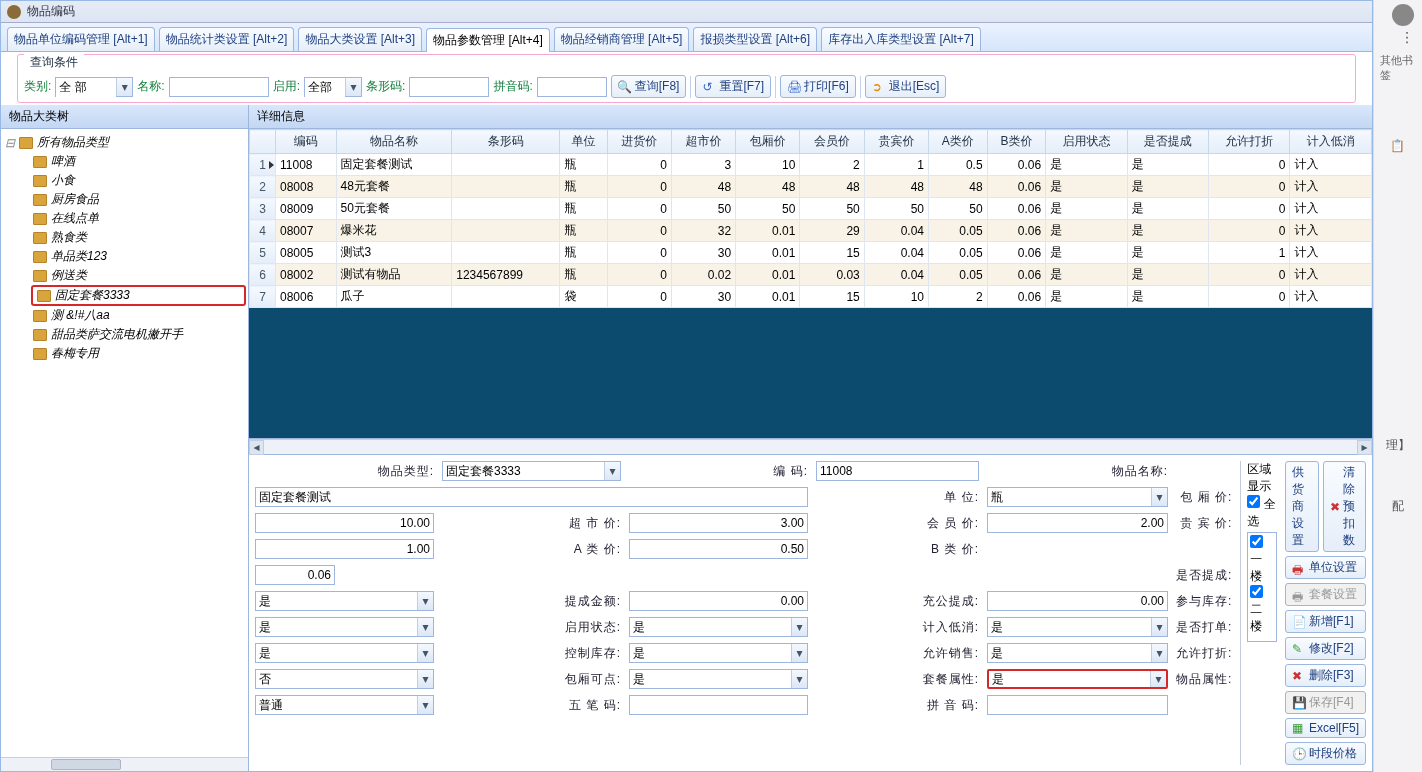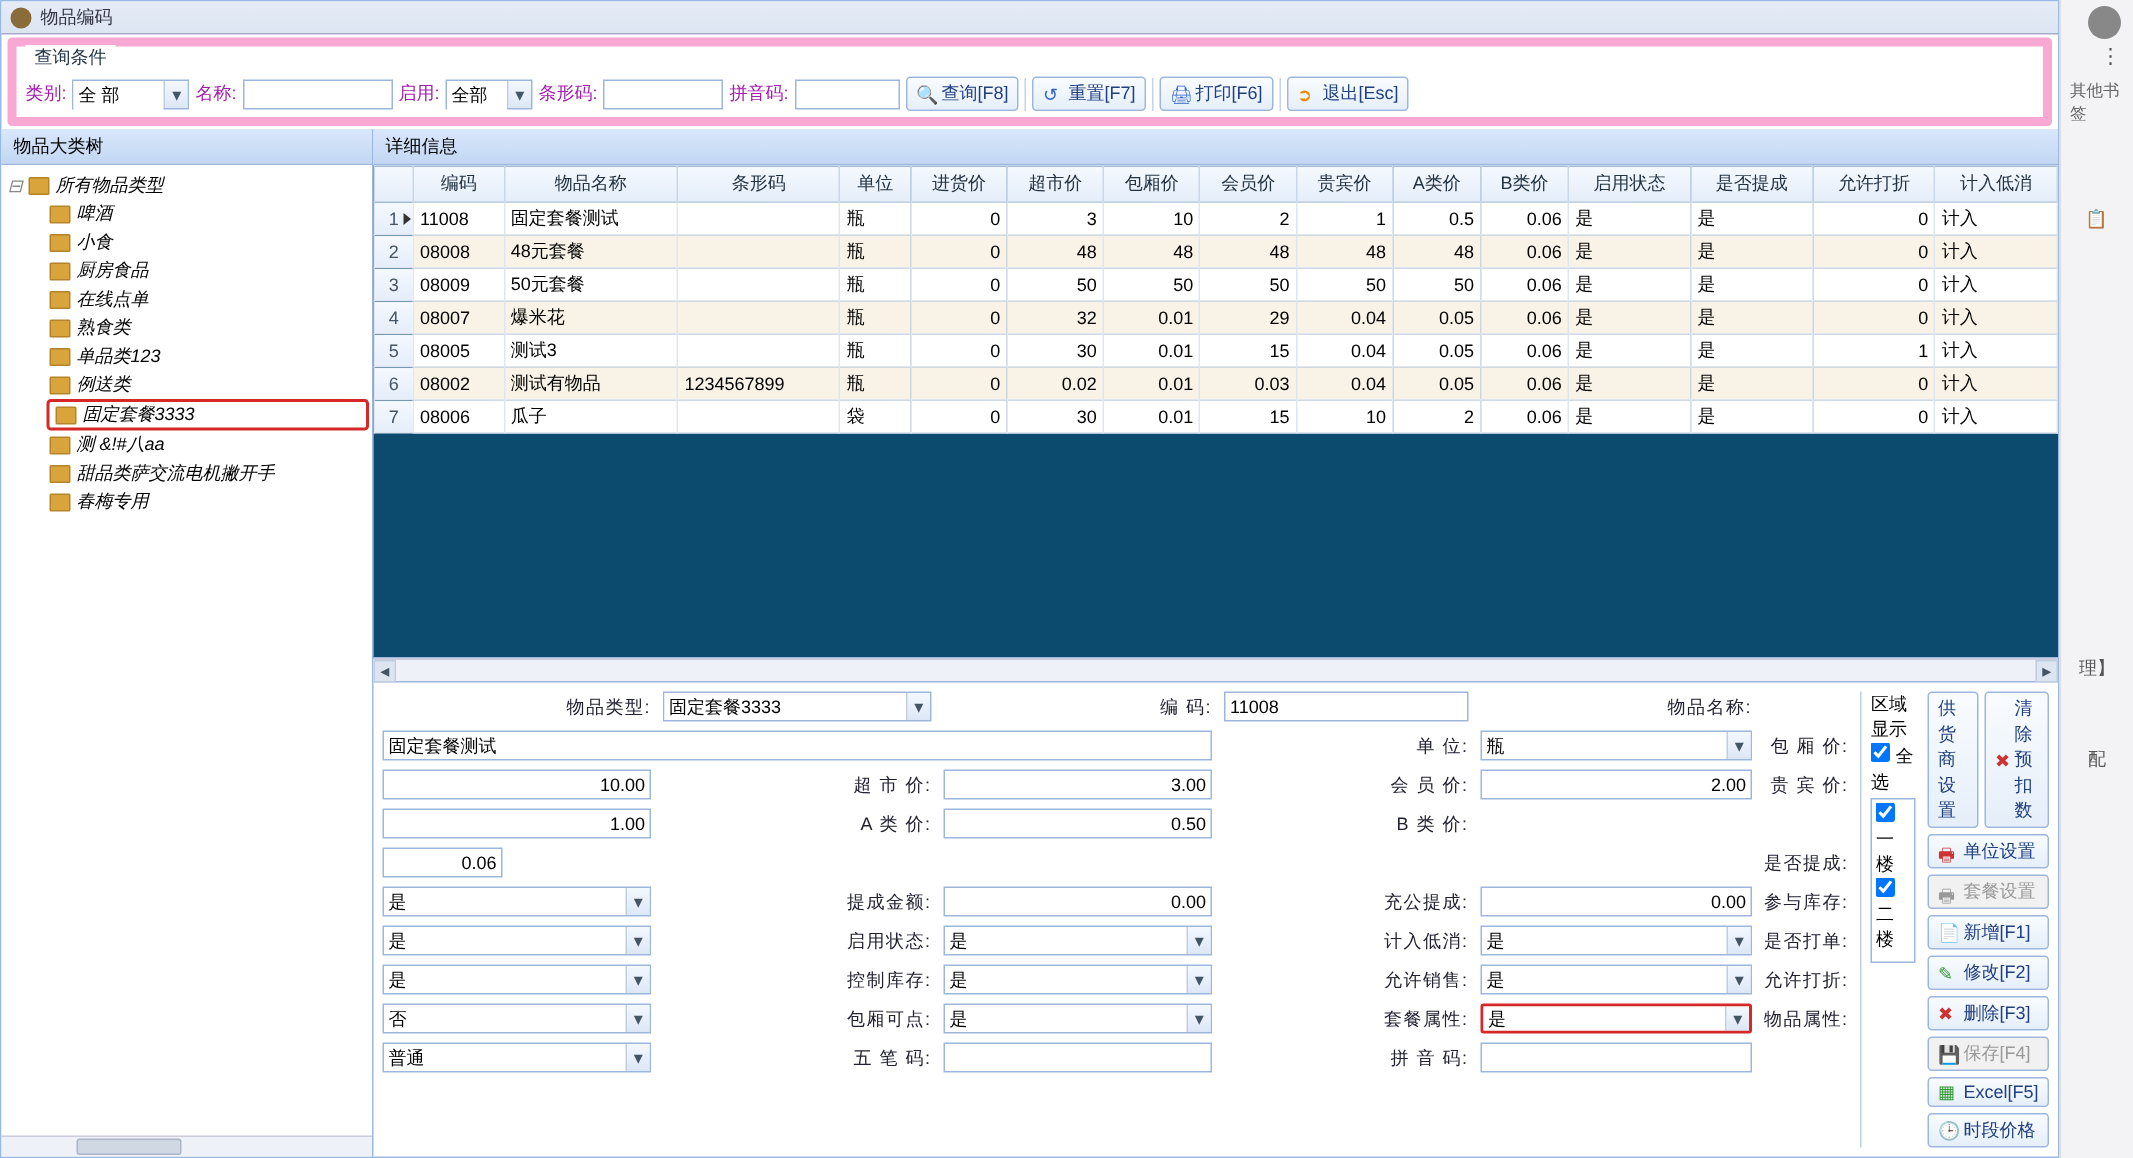--- a/index.html
+++ b/index.html
@@ -13,24 +13,24 @@
 .titlebar { background: linear-gradient(#e6ecf6,#dce5f2); border-bottom: 1px solid #aac; padding: 2px 6px; display: flex; align-items: center; }
 .titlebar .app-icon { width: 14px; height: 14px; background: #8a6b3a; border-radius: 50%; margin-right: 6px; }
 .titlebar .title { color: #334; }
 
 .tabbar { background: linear-gradient(#eaf2ff,#d6e6fb); border-bottom: 1px solid #9db6de; padding: 4px 6px 0 6px; display: flex; gap: 4px; }
 .tab { border: 1px solid #9db6de; border-bottom: none; border-radius: 4px 4px 0 0; padding: 3px 6px; background: linear-gradient(#f9fcff,#e5eef9); color: #204080; cursor: pointer; }
 .tab.active { background: #fff; color: #000; position: relative; top: 1px; }
 
 .section-header { background: linear-gradient(#d9e7fb,#c3d7f3); border-bottom: 1px solid #9db6de; padding: 3px 8px; color: #234; font-weight: normal; }
 
-.query-box { border: 6px solid #f9a8d4; margin: 2px 4px; border-radius: 3px; }
+.query-box { border: 1px solid #f9a8d4; margin: 2px 16px; border-radius: 3px; }
 .query-legend { color: #234; padding: 0 6px; margin-top: -8px; background: #fff; display: inline-block; margin-left: 6px; }
 .query-row { display: flex; align-items: center; gap: 4px; padding: 4px 6px; flex-wrap: wrap; }
-.query-row label { color: #a21caf; }
+.query-row label { color: #15803d; }
 .query-row input, .query-row select { border: 1px solid #9db6de; height: 20px; padding: 0 3px; }
 .select-wrap { display: inline-flex; border: 1px solid #9db6de; height: 20px; }
 .select-wrap input { border: none; width: 60px; }
 .select-arrow { width: 16px; background: linear-gradient(#f4f8ff,#dce7f6); border-left: 1px solid #c0cee0; display: flex; align-items: center; justify-content: center; color: #456; cursor: pointer; }
 .btn { display: inline-flex; align-items: center; gap: 3px; border: 1px solid #9db6de; border-radius: 3px; padding: 2px 6px; background: linear-gradient(#f9fcff,#e5eef9); color: #204080; cursor: pointer; }
 .btn .icon { width: 14px; height: 14px; display: inline-block; }
 .split-line { width: 1px; height: 22px; background: #c3d3ea; }
 .icon-search { color: #786; }
 .icon-red { color: #c33; }
 .icon-green { color: #393; }
@@ -90,20 +90,29 @@
 </style>
 </head>
 <body>
 
 <div class="main-area">
   <div class="titlebar">
     <span class="app-icon"></span>
     <span class="title">物品编码</span>
   </div>
 
+  <div class="tabbar" id="tabbar">
+      <div class="tab">物品单位编码管理 [Alt+1]</div>
+      <div class="tab">物品统计类设置 [Alt+2]</div>
+      <div class="tab">物品大类设置 [Alt+3]</div>
+      <div class="tab active">物品参数管理 [Alt+4]</div>
+      <div class="tab">物品经销商管理 [Alt+5]</div>
+      <div class="tab">报损类型设置 [Alt+6]</div>
+      <div class="tab">库存出入库类型设置 [Alt+7]</div>
+    </div>
 
 
   <div class="query-box">
     <div class="query-legend">查询条件</div>
     <div class="query-row">
       <label>类别:</label>
       <div class="select-wrap">
         <input value="全 部" style="">
         <div class="select-arrow">▾</div>
       </div>

